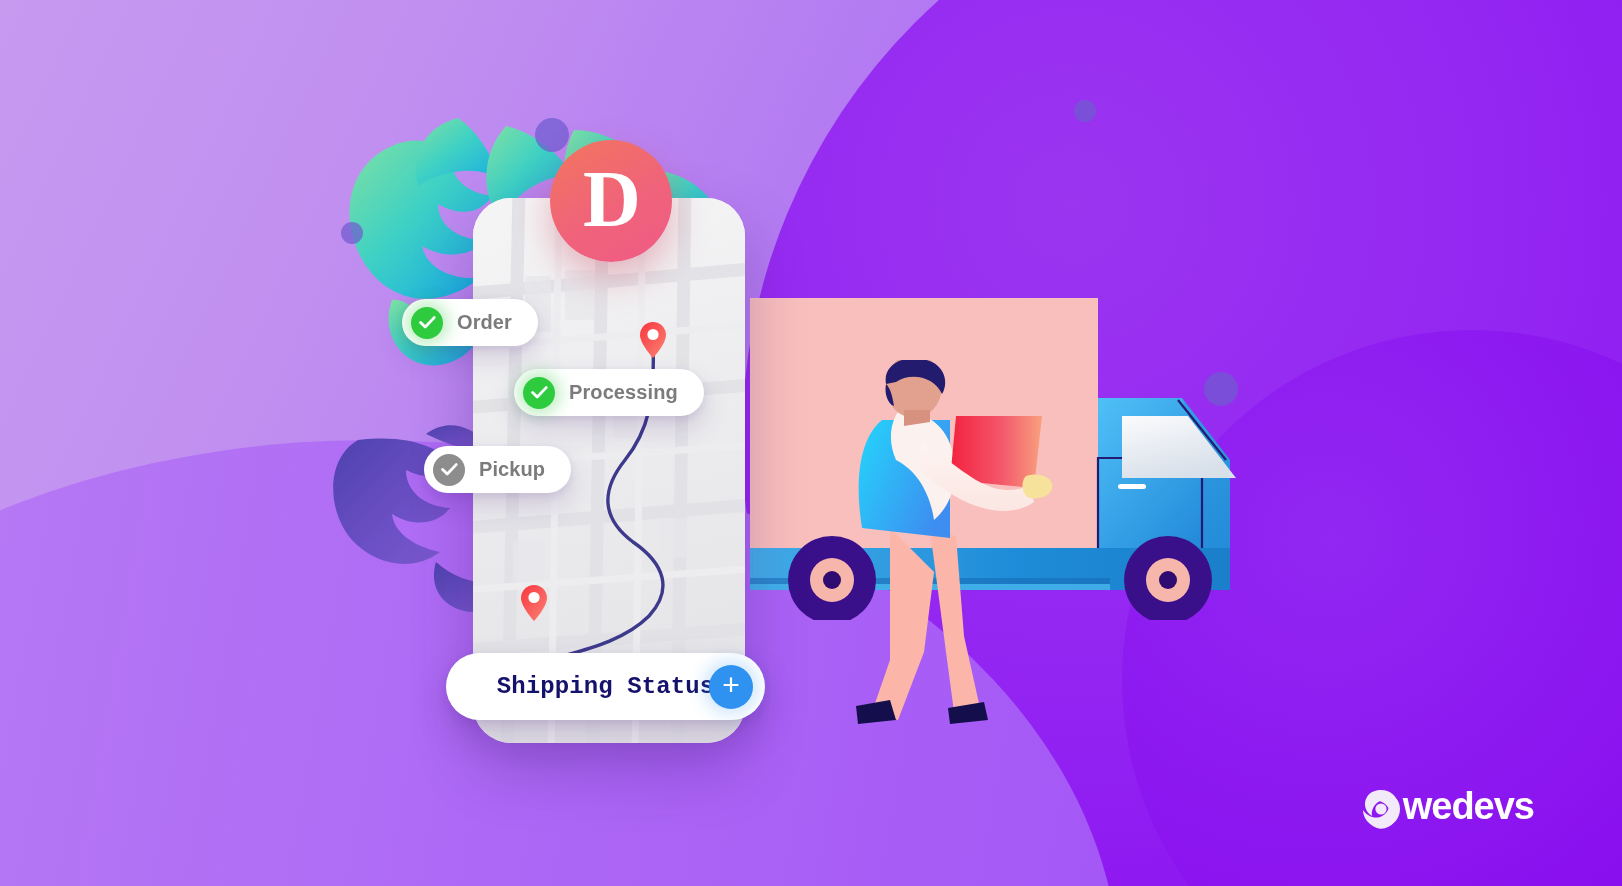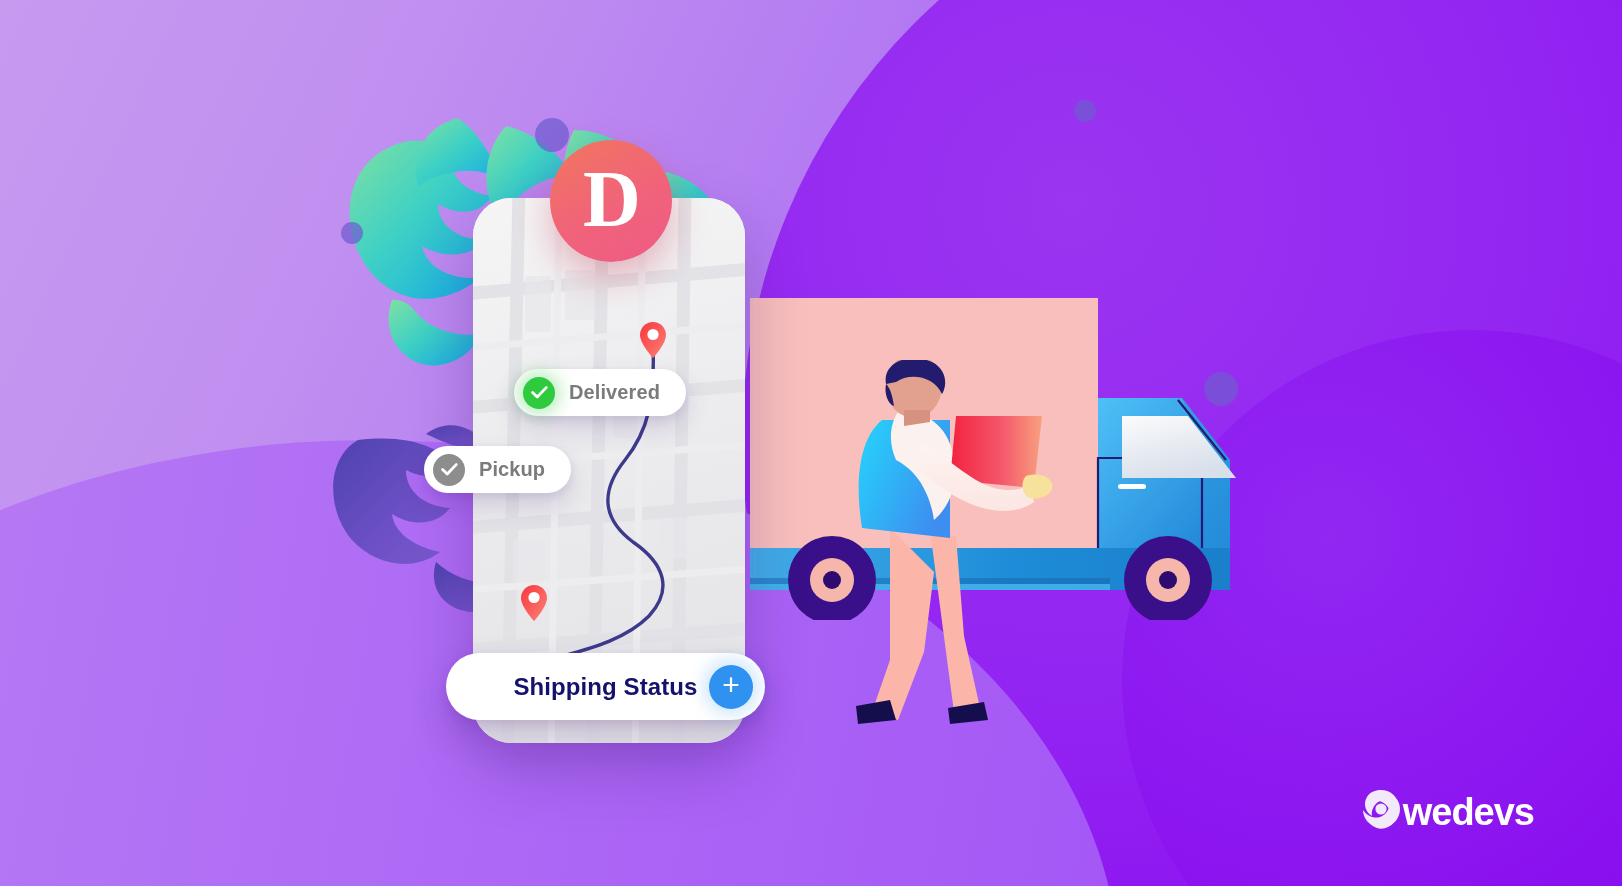--- a/index.html
+++ b/index.html
@@ -91,37 +91,37 @@
   .pill-pickup    {left:424px;top:446px;}
   .pill-delivered {left:512px;top:507px;}
 
   
   .ship-bar{
     position:absolute;left:446px;top:653px;width:319px;height:67px;border-radius:34px;
     background:#fff;box-shadow:0 16px 34px rgba(70,30,120,.20), 0 4px 10px rgba(70,30,120,.10);
     display:flex;align-items:center;justify-content:center;
   }
   .ship-bar .txt{
-    font-size:24px;font-weight:700;color:#15126b;letter-spacing:.1px;
+    font-size:24px;font-weight:700;color:#15126b;letter-spacing:.1px;font-family:Liberation Mono, monospace;
   }
   .ship-plus{
     position:absolute;right:12px;top:50%;transform:translateY(-50%);
     width:44px;height:44px;border-radius:50%;background:#2f92f0;
     display:flex;align-items:center;justify-content:center;
     box-shadow:0 0 16px 6px rgba(47,146,240,.22);
   }
   .ship-plus span{color:#fff;font-size:30px;line-height:1;font-weight:300;margin-top:-3px;}
 
   
   .truck{position:absolute;left:740px;top:280px;width:520px;height:340px;}
   .person{position:absolute;left:838px;top:360px;width:220px;height:380px;}
 
   
   .logo{
-    position:absolute;right:88px;bottom:55px;display:flex;align-items:flex-end;gap:0;
+    position:absolute;right:88px;bottom:55px;display:flex;align-items:flex-start;gap:0;
   }
   .logo .mark{width:44px;height:44px;}
   .logo .word{
     color:#fff;font-size:38px;font-weight:700;letter-spacing:-1px;line-height:1;
   }
 </style>
 </head>
 <body>
 
 <div id="stage">
@@ -315,28 +315,36 @@
         <path d="M13 0 C20.2 0 26 5.8 26 13 C26 22 13 36 13 36 C13 36 0 22 0 13 C0 5.8 5.8 0 13 0 Z" fill="url(#pg2)"></path>
         <circle cx="13" cy="12.5" r="5.6" fill="#ffffff"></circle>
       </svg>
     </div>
   </div>
 
   <div class="dokan">
     <span class="dokan-letter">D</span>
   </div>
 
+  <div class="pill done pill-order">
+    <span class="chk">
+      <svg width="17" height="13" viewBox="0 0 17 13">
+          <path d="M1.6 6.4 L6.2 11 L15.2 1.6" fill="none" stroke="#fff" stroke-width="2.8" stroke-linecap="round" stroke-linejoin="round"></path>
+        </svg>
+    </span>
+    <span class="lbl">Order</span>
+  </div>
 
   <div class="pill done pill-processing">
     <span class="chk">
       <svg width="17" height="13" viewBox="0 0 17 13">
           <path d="M1.6 6.4 L6.2 11 L15.2 1.6" fill="none" stroke="#fff" stroke-width="2.8" stroke-linecap="round" stroke-linejoin="round"></path>
         </svg>
     </span>
-    <span class="lbl">Delivered</span>
+    <span class="lbl">Processing</span>
   </div>
 
   <div class="pill pending pill-pickup">
     <span class="chk">
       <svg width="17" height="13" viewBox="0 0 17 13">
           <path d="M1.6 6.4 L6.2 11 L15.2 1.6" fill="none" stroke="#fff" stroke-width="2.8" stroke-linecap="round" stroke-linejoin="round"></path>
         </svg>
     </span>
     <span class="lbl">Pickup</span>
   </div>

